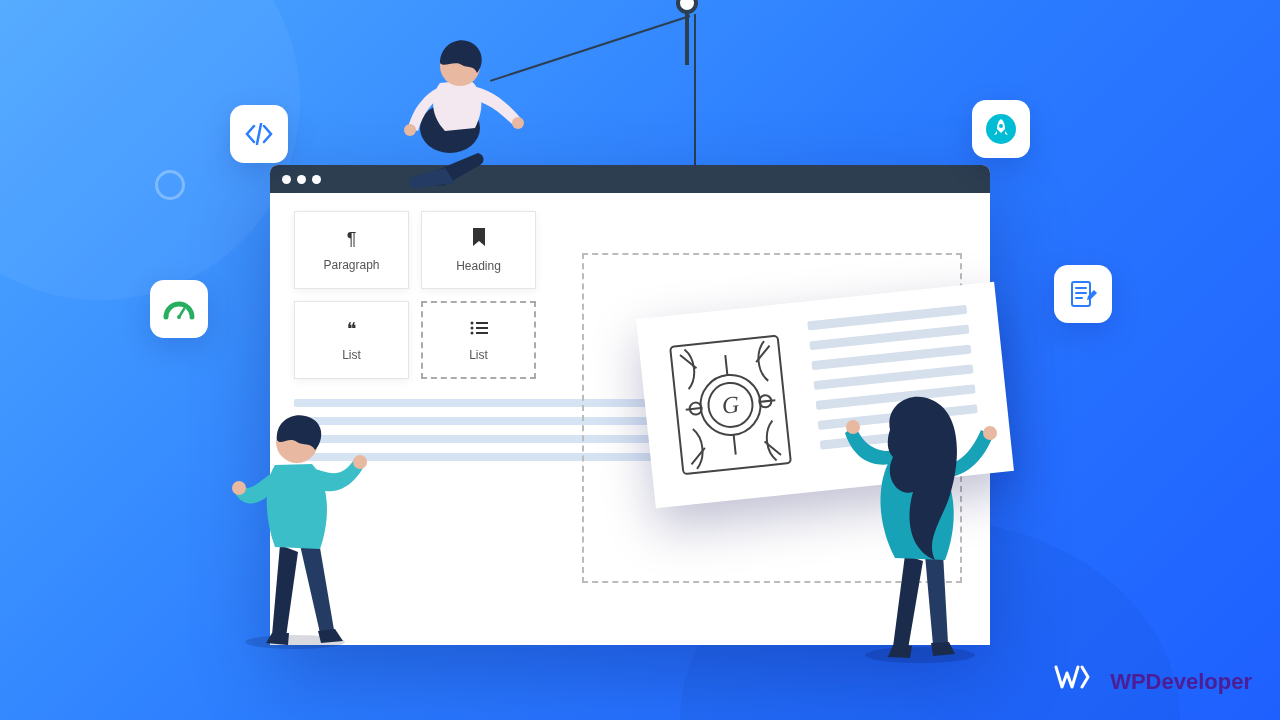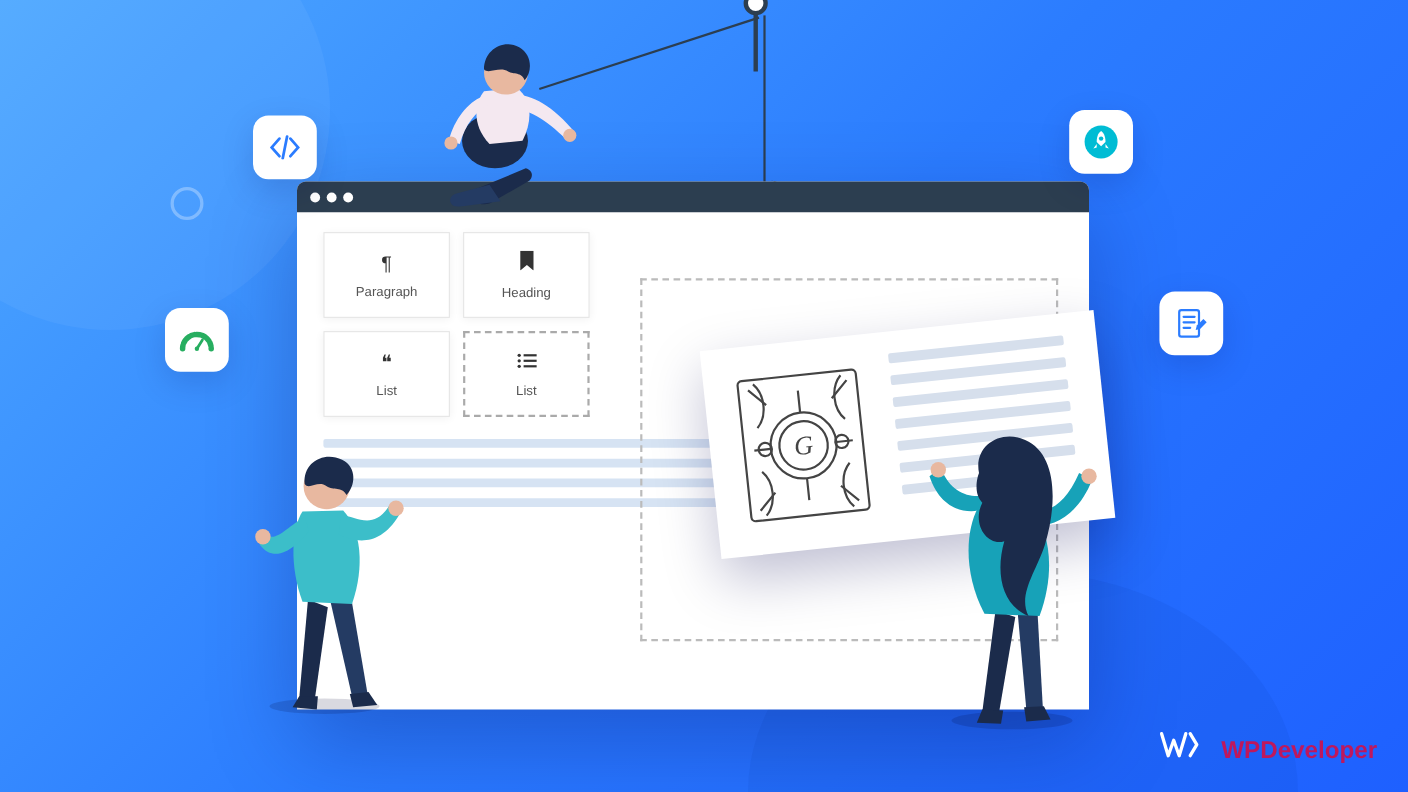--- a/index.html
+++ b/index.html
@@ -156,21 +156,21 @@
 .fi-note { top: 265px; right: 168px; }
 
 .person { position: absolute; z-index: 6; }
 .p-top { top: 18px; left: 390px; width: 150px; height: 170px; }
 .p-left { top: 370px; left: 225px; width: 150px; height: 280px; }
 .p-right { top: 355px; right: 275px; width: 170px; height: 310px; }
 
 .watermark {
   position: absolute;
   bottom: 22px; right: 28px;
-  color: #be185d; font-weight: 600; font-size: 22px;
+  color: #4c1d95; font-weight: 600; font-size: 22px;
   display: flex; align-items: center; gap: 20px;
 }
 .watermark .logo {
   font-weight: 900; font-size: 26px; font-style: italic;
   letter-spacing: -2px;
 }
 </style>
 </head>
 <body>
 

